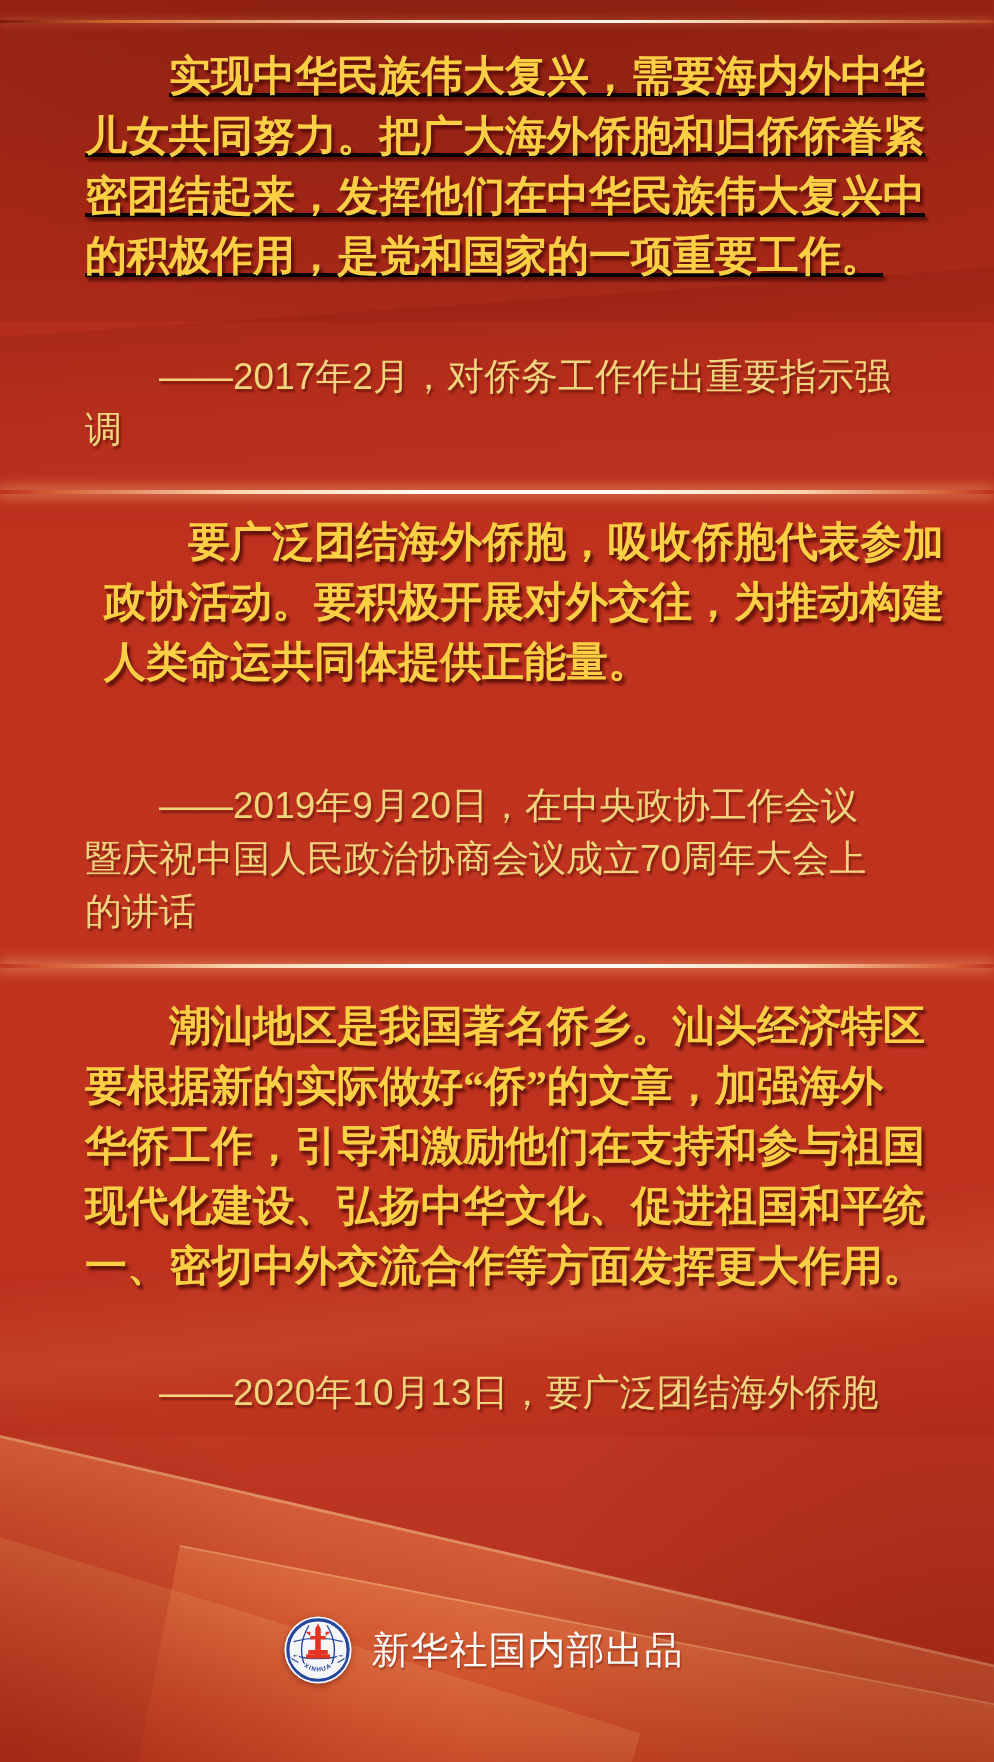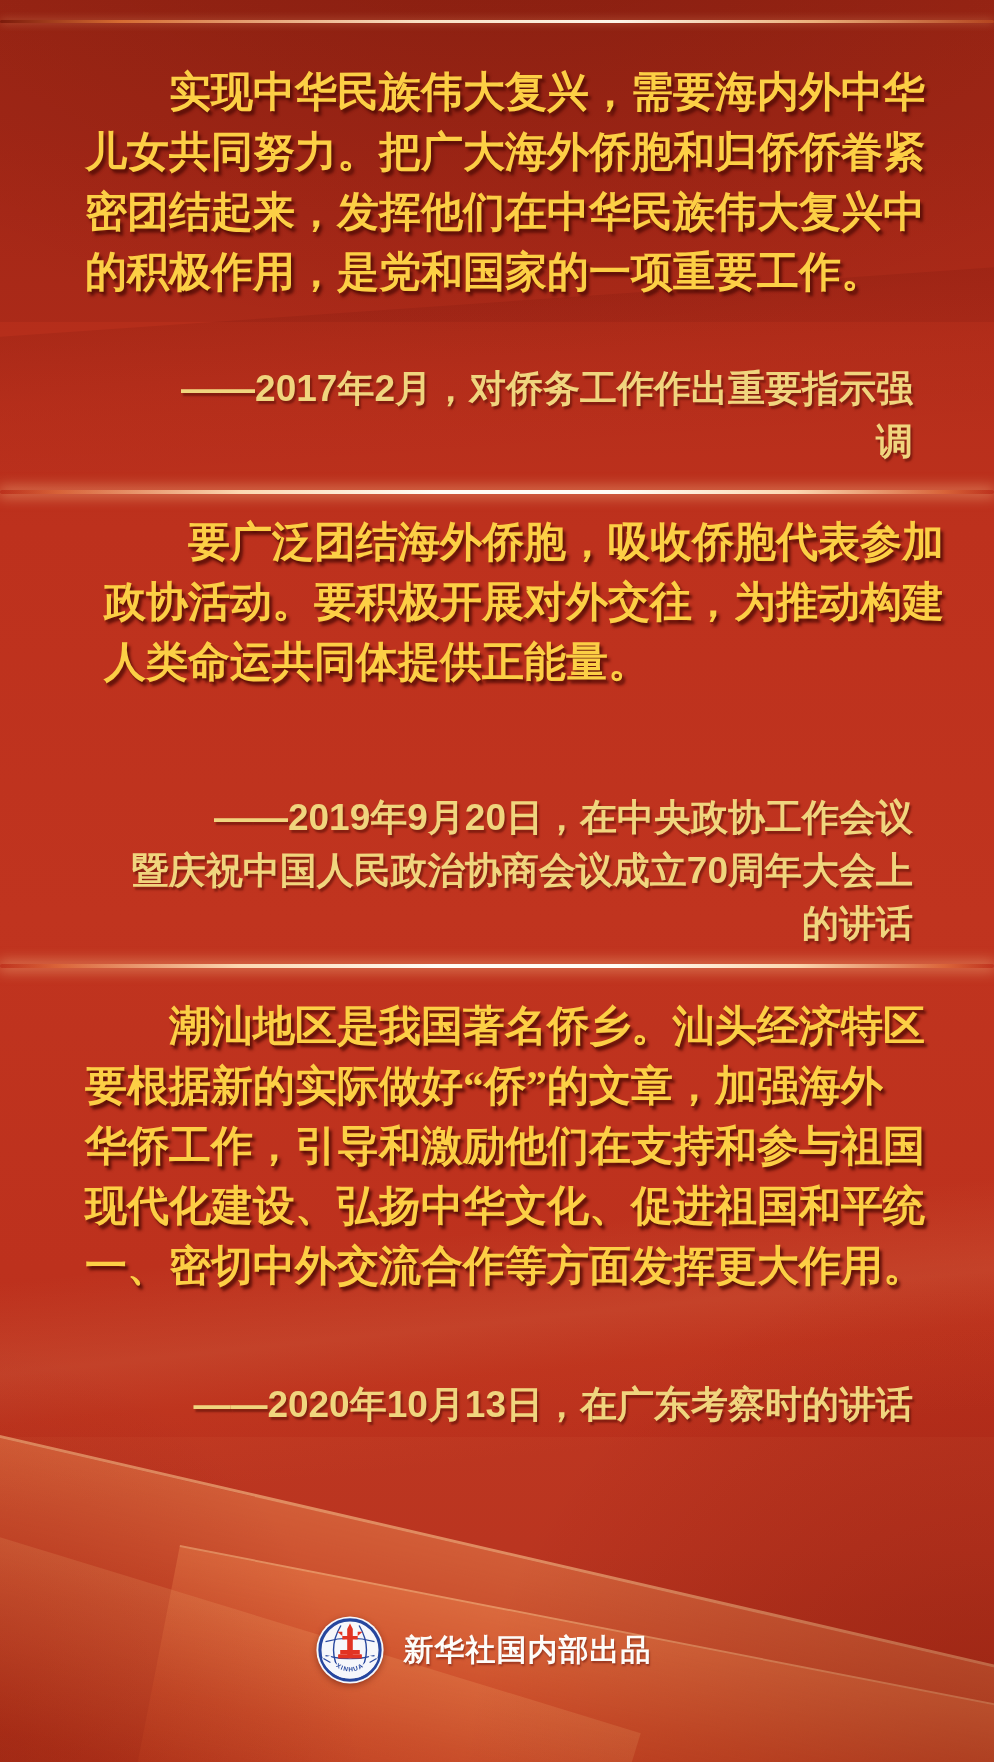--- a/index.html
+++ b/index.html
@@ -58,37 +58,36 @@
   .divider-2{top:964px;}
   
   .quote-block{position:absolute;left:85px;width:840px;}
   .quote{
     margin:0;white-space:pre-line;text-indent:2em;
     font-family:"Liberation Serif","DejaVu Serif",serif;font-weight:900;
     font-size:42px;line-height:60px;letter-spacing:0px;color:#fccf45;
     text-shadow:3px 4px 3px rgba(84,12,6,0.85),1px 2px 0 rgba(120,30,10,0.55);
   }
   .attr{
-    margin:12px;white-space:pre-line;text-indent:2em;
-    font-weight:700;font-size:37px;line-height:53px;color:#f0d57e;
+    margin:0;white-space:pre-line;text-indent:2em;
+    font-weight:400;font-size:37px;line-height:53px;color:#f0d57e;
     text-shadow:2px 3px 2px rgba(84,12,6,0.55);
-    text-align:right;
   }
-  .qb1{top:62px;}   .ab1{top:350px;}
+  .qb1{top:46px;text-decoration:underline;}   .ab1{top:350px;}
   .qb2{top:512px;margin-left:19px;}  .ab2{top:779px;}
   .qb3{top:996px;}  .ab3{top:1366px;}
   
   .footer{
     position:absolute;left:0;right:0;top:1612px;height:76px;
     display:flex;justify-content:center;align-items:center;gap:19px;
     transform:translateX(-14px);
   }
   .logo{width:70px;height:70px;display:block;filter:drop-shadow(0 2px 3px rgba(60,5,0,0.4));}
   .credit{
-    font-size:30px;font-weight:700;color:#fdfcf9;letter-spacing:1px;
+    font-size:38px;font-weight:400;color:#fdfcf9;letter-spacing:1px;
     text-shadow:1px 2px 2px rgba(84,12,6,0.45);
   }
 </style>
 </head>
 <body>
 
 <div class="poster">
 
   <div class="bg-layer">
     <div class="shade-upper"></div>
@@ -129,21 +128,21 @@
   <div class="hairline divider divider-2"></div>
 
   <section class="quote-block qb3">
     <p class="quote">潮汕地区是我国著名侨乡。汕头经济特区
 要根据新的实际做好“侨”的文章，加强海外
 华侨工作，引导和激励他们在支持和参与祖国
 现代化建设、弘扬中华文化、促进祖国和平统
 一、密切中外交流合作等方面发挥更大作用。</p>
   </section>
   <section class="quote-block ab3">
-    <p class="attr">——2020年10月13日，在广东考察时的讲话</p>
+    <p class="attr">——2020年10月13日，要广泛团结海外侨胞</p>
   </section>
 
   <div class="footer">
     <svg class="logo" viewBox="0 0 100 100" aria-hidden="true">
       <circle cx="50" cy="50" r="48" fill="#f6f7fb"></circle>
       <circle cx="50" cy="50" r="43" fill="none" stroke="#27479e" stroke-width="4.5"></circle>
 
       <g fill="none" stroke="#27479e" stroke-width="2">
         <path d="M37 15 Q16 50 37 84"></path>
         <path d="M63 15 Q84 50 63 84"></path>

